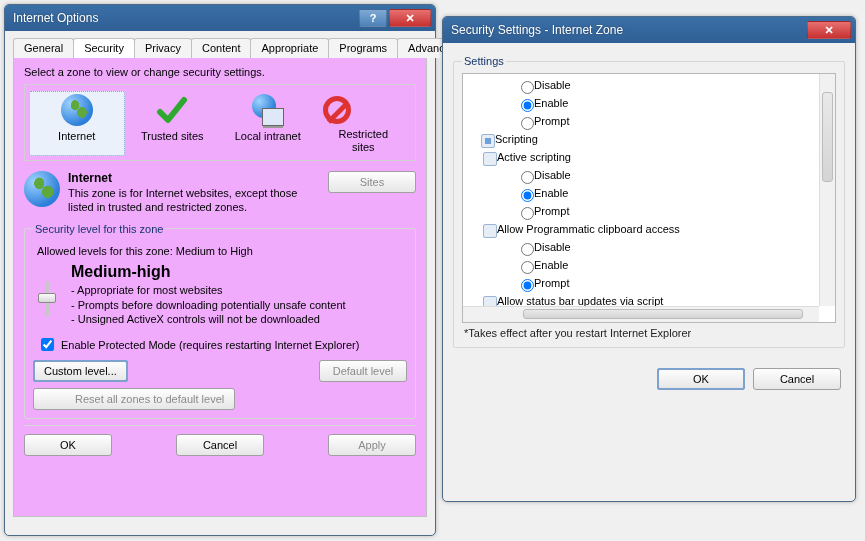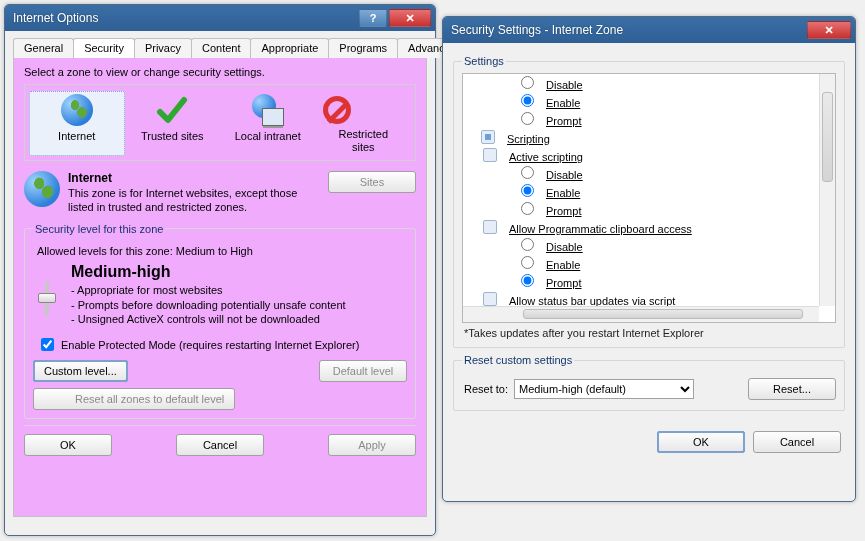--- a/index.html
+++ b/index.html
@@ -96,21 +96,21 @@
   .btnrow { display:flex; justify-content:space-between; gap:8px; }
   .btnrow.mt { margin-top: 6px; }
 
   hr.sep { border:none; border-top:1px solid #d6d6d6; margin:6px 0 8px;}
 
   
   .treebox {
     border:1px solid #b7b7b7; background:#fff; height:250px; overflow:auto;
     padding:2px 0; position:relative;
   }
-  .node { display:flex; align-items:flex-start; gap:12px; line-height:18px;text-decoration:underline; }
+  .node { display:flex; align-items:flex-end; gap:0; line-height:18px; }
   .node.cat  { padding-left: 18px; font-weight:normal;}
   .node.item { padding-left: 20px;}
   .node.opt  { padding-left: 58px;}
   .caticon, .itemicon {
     width:14px;height:14px; display:inline-block; background:#e7edf7;
     border:1px solid #9cb5d3; border-radius:2px; position:relative; flex:none;
   }
   .caticon::after{content:"";position:absolute;left:3px;top:3px;width:6px;height:6px;background:#6fa0d9;}
   input[type=radio]{ width:13px; height:13px; margin:0;}
   .note { margin: 4px 0 0 2px; color:#222; }
@@ -296,33 +296,22 @@
             <input type="radio" checked="" style="">
             <span>Disable</span>
           </div>
           <div class="sb-v">
             <div class="th"></div>
           </div>
         <div class="sb-h">
             <div class="th"></div>
           </div>
       </div>
-      <div class="note">*Takes updates after you restart Internet Explorer</div>
+      <div class="note">*Takes effect after you restart Internet Explorer</div>
     </fieldset>
 
-    <fieldset>
-      <legend>Reset custom settings</legend>
-      <div class="resetrow">
-        <span>Reset to:</span>
-        <select class="combo">
-          <option>Medium-high (default)</option>
-        </select>
-        <span style="flex:1"></span>
-        <button class="btn">Reset...</button>
-      </div>
-    </fieldset>
   </div>
 
   <div class="dlg-footer">
     <button class="btn focus">OK</button>
     <button class="btn">Cancel</button>
   </div>
 </div>
 
 </body></html>

